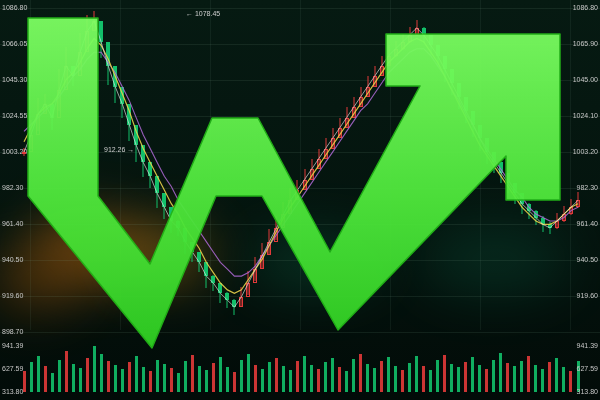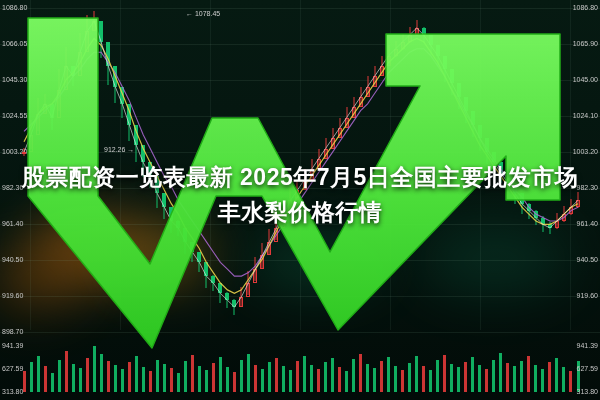--- a/index.html
+++ b/index.html
@@ -558,15 +558,14 @@
              L 28,196
              Z" fill="url(#agrad)" stroke="#23b518" stroke-width="1.5" stroke-linejoin="round" opacity=".95"></path>
     <path d="M 560,34 L 560,200 L 506,200 Z" fill="url(#agrad)" opacity="0"></path>
     <polygon points="470,34 560,34 560,124 532,96 486,50" fill="#5df04a" opacity="0"></polygon>
   </svg>
 
   <svg class="overlay" viewBox="0 0 600 400">
     <polygon points="462,36 572,36 572,146 544,118 544,316 490,316 490,118" fill="none"></polygon>
   </svg>
 
-  <div class="headline">股票配资一览表最新 2025年7月5日全国主要批发市场丰水梨价格行情</div>
 
 </div>
 
 </body></html>

